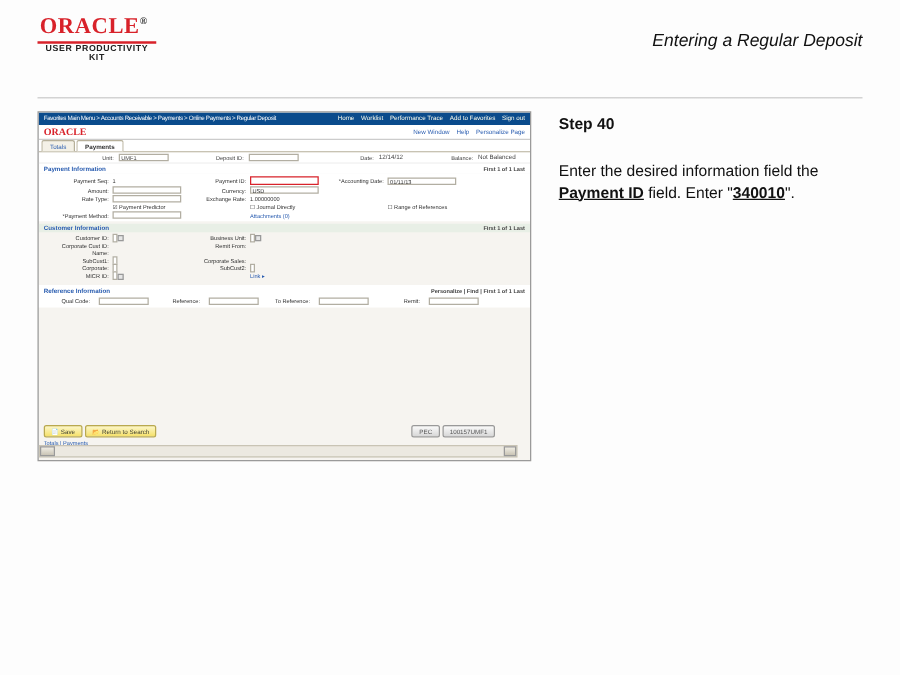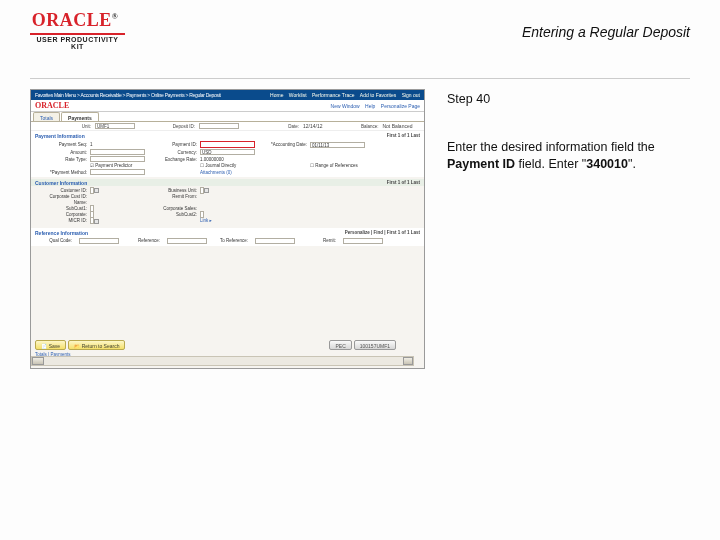--- a/index.html
+++ b/index.html
@@ -54,23 +54,23 @@
     display: flex;
     padding: 10px 30px 0 30px;
   }
   .shot-col { width: 395px; }
   .text-col {
     padding: 2px 0 0 22px;
     font-size: 12.5px;
     line-height: 1.3;
     color: #111;
   }
-  .step-label { margin-bottom: 32px; }
+  .step-label { margin-bottom: 22px; font-weight: bold; }
   .instr { max-width: 255px; }
-  .instr b { font-weight: bold; }
+  .instr b { font-weight: bold; text-decoration: underline; }
 
   
   .shot {
     width: 395px;
     height: 280px;
     border: 1px solid #9a9a9a;
     background: #f6f4f0;
     font-size: 5px;
     color: #555;
     position: relative;

